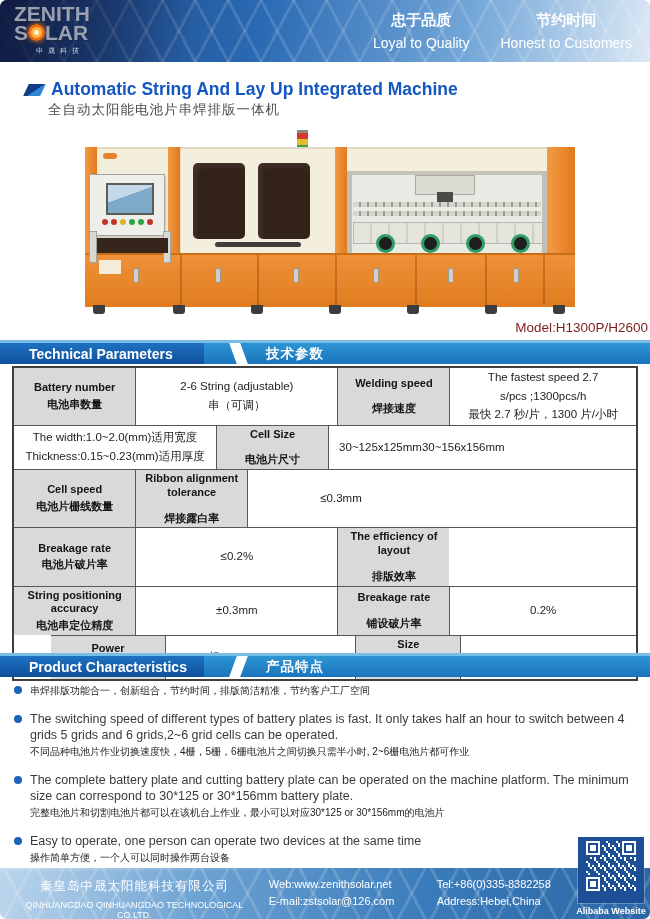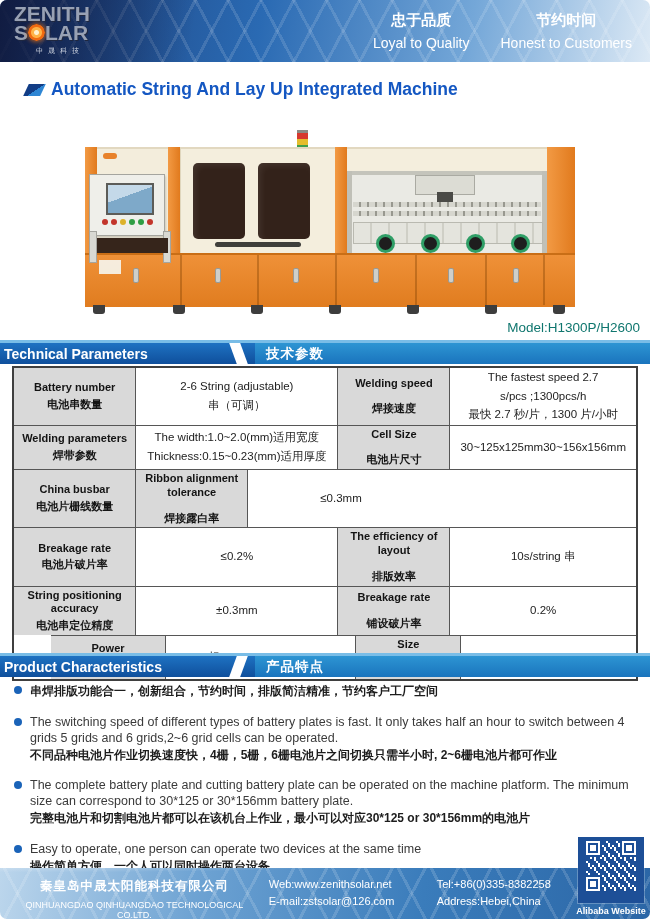--- a/index.html
+++ b/index.html
@@ -72,28 +72,28 @@
     background:repeating-linear-gradient(90deg,#e4e4dd 0 16px,#cfcfc6 16px 18px);border:1px solid #b9b9b0;}
   .roller{top:104px;width:13px;height:13px;border-radius:50%;background:#1e1e1e;border:3px solid #2f9e66;}
   .sig-tower{left:212px;top:0;width:11px;height:22px;}
   .sig-tower i{display:block;width:11px;}
   .sig-cap{height:3px;background:#8a8a84;}
   .sig-red{height:6px;background:#d6392e;}
   .sig-yel{height:6px;background:#e4bd2c;}
   .sig-grn{height:6px;background:#3f9e4d;}
   .sig-pole{left:214px;top:22px;width:6px;height:14px;background:#c7c7c1;border:1px solid #98988f;}
   .sig-arm{left:66px;top:28px;width:152px;height:7px;background:#cdcdc7;border:1px solid #9d9d95;transform:rotate(-4deg);transform-origin:right center;}
-  .model-line{position:absolute;right:10px;top:320px;font-size:13.5px;color:#0f766e;}
+  .model-line{position:absolute;right:2px;top:320px;font-size:13.5px;color:#7f1d1d;}
 
   
   .bar{position:absolute;left:0;width:650px;height:24px;}
   .bar .strip{position:absolute;left:0;top:0;width:650px;height:3px;background:#79bde7;}
   .bar .main{position:absolute;left:0;top:3px;right:0;bottom:0;background:linear-gradient(#2d95d3,#1a74bd);}
-  .bar .left{position:absolute;left:0;top:3px;bottom:0;width:255px;
-    background:linear-gradient(#1e72c2,#0f4f9c);display:flex;align-items:center;padding-left:4px;box-sizing:border-box;
+  .bar .left{position:absolute;left:0;top:3px;bottom:0;width:204px;
+    background:linear-gradient(#1e72c2,#0f4f9c);display:flex;align-items:center;padding-left:29px;box-sizing:border-box;
     color:#fff;font-weight:bold;font-size:14px;}
   .bar .slash{position:absolute;left:233px;top:3px;bottom:0;width:11px;background:#fff;}
   .bar .cn{position:absolute;left:266px;top:3px;bottom:0;display:flex;align-items:center;color:#fff;font-weight:bold;font-size:13.5px;letter-spacing:1px;}
   .bar-technical{top:340px;}
   .bar-technical .slash{transform:skewX(20deg);}
   .bar-characteristics{top:653px;}
   .bar-characteristics .slash{transform:skewX(-20deg);}
 
   
   .spec-table{position:absolute;left:12px;top:366px;width:626px;border:2px solid #3f3f3f;box-sizing:border-box;}
@@ -105,33 +105,33 @@
   .c-label{width:19.5%;background:#d9d9d9;font-weight:bold;font-size:11px;color:#141414;line-height:1.25;text-align:center;}
   .c-val1{width:32.5%;background:#fff;font-size:11.5px;color:#1c1c1c;line-height:1.35;}
   .c-lab2{width:18%;background:#d9d9d9;font-weight:bold;font-size:11px;color:#141414;line-height:1.25;gap:12px;}
   .c-val2{width:30%;background:#fff;font-size:11.5px;color:#1c1c1c;line-height:1.35;}
 
   
   .bullets{position:absolute;left:14px;top:682px;width:624px;}
   .bullet{display:flex;gap:8px;margin-bottom:14px;}
   .bullet-dot-icon{flex:none;width:8px;height:8px;border-radius:50%;background:#1a63b8;margin-top:4px;}
   .bullet .en{font-size:12.5px;color:#3a3a3a;line-height:1.28;}
-  .bullet .cn{font-size:12px;font-weight:bold;color:#1d1d1d;line-height:1.3;margin-top:2px;}
+  .bullet .cn{font-size:10px;font-weight:normal;color:#1d1d1d;line-height:1.3;margin-top:2px;}
 
   
   .footer-band{position:absolute;left:0;top:868px;width:650px;height:51px;color:#fff;
     background-image:
       radial-gradient(130% 70% at 8% -30%, rgba(255,255,255,.85), rgba(255,255,255,0) 55%),
       repeating-linear-gradient(62deg, transparent 0 26px, rgba(255,255,255,.15) 26px 29px),
       repeating-linear-gradient(118deg, transparent 0 26px, rgba(255,255,255,.15) 26px 29px),
       linear-gradient(97deg,#bcd6ec 0%,#6ea3d3 30%,#3a7cbb 65%,#2b66a6 100%);}
   .footer-cols{display:flex;align-items:flex-start;padding:10px 74px 0 10px;gap:10px;}
   .fcol{display:flex;flex-direction:column;gap:5px;}
   .fcol-company{width:268px;text-align:center;}
-  .company-cn{font-size:12.5px;font-weight:bold;letter-spacing:1px;}
+  .company-cn{font-size:12.5px;font-weight:normal;letter-spacing:1px;}
   .company-en{font-size:9px;}
   .fcol-web{width:170px;}
   .fcol-web div{font-size:11px;}
   .fcol-contact{width:150px;}
   .fcol-contact div{font-size:11px;}
 
   
   .qr{position:absolute;left:576px;top:837px;width:70px;text-align:center;}
   .qr-box{width:58px;height:58px;background:#1d4f97;padding:4px;margin:0 auto;box-shadow:0 0 0 1px rgba(255,255,255,.25);}
   .qr-caption{margin-top:3px;font-size:9px;font-weight:bold;color:#fff;}
@@ -160,20 +160,21 @@
         <div class="cn">节约时间</div>
         <div class="en">Honest to Customers</div>
       </div>
     </div>
   </div>
 
   <div class="title-row">
     <div class="title-flag-icon"></div>
     <div class="page-title">Automatic String And Lay Up Integrated Machine</div>
   </div>
+  <div class="page-subtitle">全自动太阳能电池片串焊排版一体机</div>
 
   <div class="machine">
     <div class="sig-arm"></div>
     <div class="sig-pole"></div>
     <div class="sig-tower">
       <i class="sig-cap"></i>
         <i class="sig-red"></i>
         <i class="sig-yel"></i>
         <i class="sig-grn"></i>
     </div>
@@ -261,39 +262,35 @@
           <div>Welding speed</div>
           <div>焊接速度</div>
         </div>
         <div class="scell c-val2">
           <div>The fastest speed 2.7</div>
           <div>s/pcs ;1300pcs/h</div>
           <div>最快 2.7 秒/片，1300 片/小时</div>
         </div>
       </div>
       <div class="srow" style="min-height: 42px;">
-        <div class="scell c-label">
-          <div>Welding parameters</div>
-          <div>焊带参数</div>
-        </div>
         <div class="scell c-val1">
           <div>The width:1.0~2.0(mm)适用宽度</div>
           <div>Thickness:0.15~0.23(mm)适用厚度</div>
         </div>
         <div class="scell c-lab2">
           <div>Cell Size</div>
           <div>电池片尺寸</div>
         </div>
         <div class="scell c-val2">
           <div>30~125x125mm30~156x156mm</div>
         </div>
       </div>
       <div class="srow" style="min-height: 48px;">
         <div class="scell c-label">
-          <div>China busbar</div>
+          <div>Cell speed</div>
           <div>电池片栅线数量</div>
         </div>
         <div class="scell c-lab2">
           <div>Ribbon alignment tolerance</div>
           <div>焊接露白率</div>
         </div>
         <div class="scell c-val2">
           <div>≤0.3mm</div>
         </div>
       </div>
@@ -301,23 +298,20 @@
         <div class="scell c-label">
           <div>Breakage rate</div>
           <div>电池片破片率</div>
         </div>
         <div class="scell c-val1">
           <div>≤0.2%</div>
         </div>
         <div class="scell c-lab2">
           <div>The efficiency of layout</div>
           <div>排版效率</div>
-        </div>
-        <div class="scell c-val2">
-          <div>10s/string 串</div>
         </div>
       </div>
       <div class="srow" style="min-height: 48px;">
         <div class="scell c-label">
           <div>String positioning accuracy</div>
           <div>电池串定位精度</div>
         </div>
         <div class="scell c-val1">
           <div>±0.3mm</div>
         </div>

